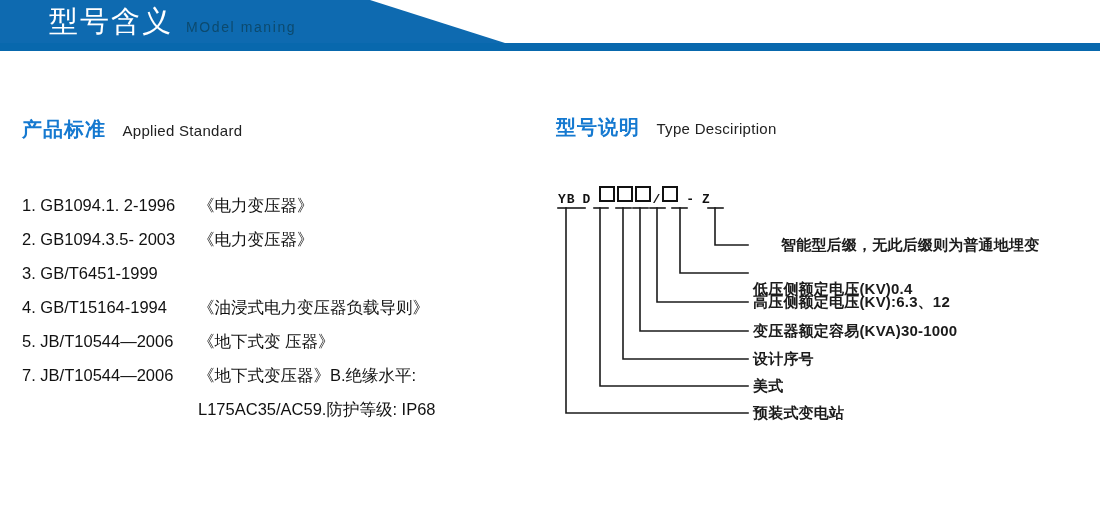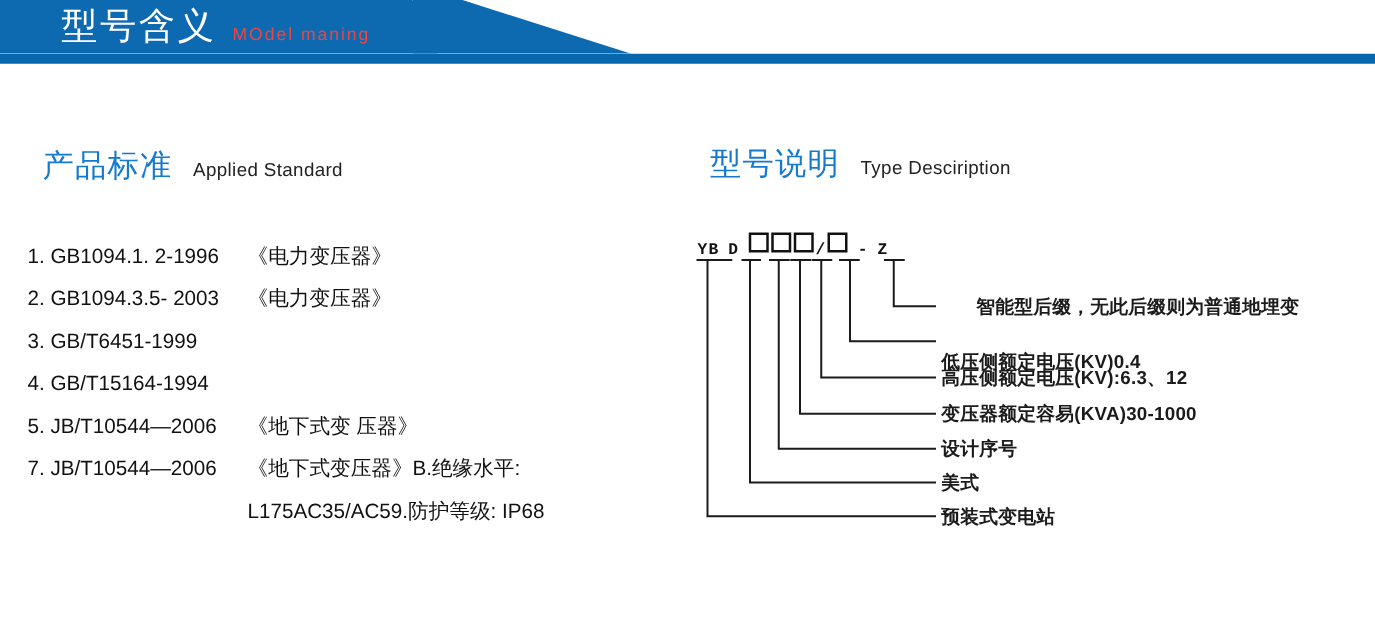--- a/index.html
+++ b/index.html
@@ -26,26 +26,26 @@
     position:absolute;left:0;top:43px;width:1100px;height:8px;background:#0868ad;
   }
   .banner-title{
     position:absolute;left:24px;top:5px;
     font-size:29px;font-weight:normal;color:#ffffff;letter-spacing:2px;
     line-height:33px;
     margin-left:25px;
   }
   .banner-sub{
     position:absolute;left:186px;top:19px;
-    font-size:14px;color:#ef4444;letter-spacing:1.6px;font-weight:500;
+    font-size:14px;color:#0c4a6e;letter-spacing:1.6px;font-weight:500;
   }
 
   
   .sec-head{position:absolute;white-space:nowrap;}
-  .sec-cn{font-size:25px;font-weight:normal;color:#1579d0;letter-spacing:1px;margin-left:12px;}
+  .sec-cn{font-size:20px;font-weight:bold;color:#1579d0;letter-spacing:1px;}
   .sec-en{font-size:15px;color:#222;margin-left:12px;letter-spacing:.3px;}
 
   
   .std-list{position:absolute;left:22px;top:188px;width:520px;}
   .std-row{
     display:flex;align-items:flex-end;
     font-size:16.5px;color:#111;line-height:34px;white-space:nowrap;
   }
   .std-code{display:inline-block;width:176px;flex:0 0 176px;}
   .std-name{display:inline-block;}
@@ -97,20 +97,21 @@
   </div>
   <div class="std-row">
     <span class="std-code"><span>2.</span>&nbsp;<span>GB1094.3.5- 2003</span></span>
     <span class="std-name">《电力变压器》</span>
   </div>
   <div class="std-row">
     <span class="std-code"><span>3.</span>&nbsp;<span>GB/T6451-1999</span></span>
   </div>
   <div class="std-row">
     <span class="std-code"><span>4.</span>&nbsp;<span>GB/T15164-1994</span></span>
+    <span class="std-name">《油浸式电力变压器负载导则》</span>
   </div>
   <div class="std-row">
     <span class="std-code"><span>5.</span>&nbsp;<span>JB/T10544—2006</span></span>
     <span class="std-name">《地下式变 压器》</span>
   </div>
   <div class="std-row">
     <span class="std-code"><span>7.</span>&nbsp;<span>JB/T10544—2006</span></span>
     <span class="std-name">《地下式变压器》B.绝缘水平:</span>
   </div>
   <div class="std-cont">L175AC35/AC59.防护等级: IP68</div>

